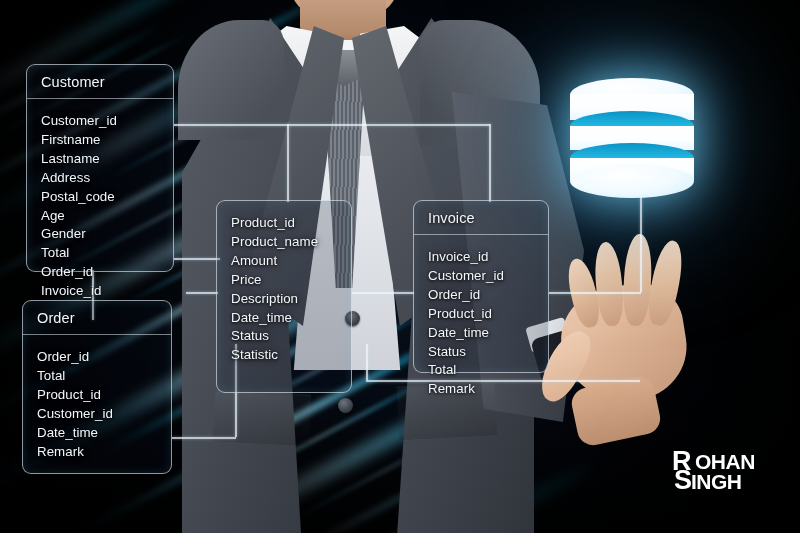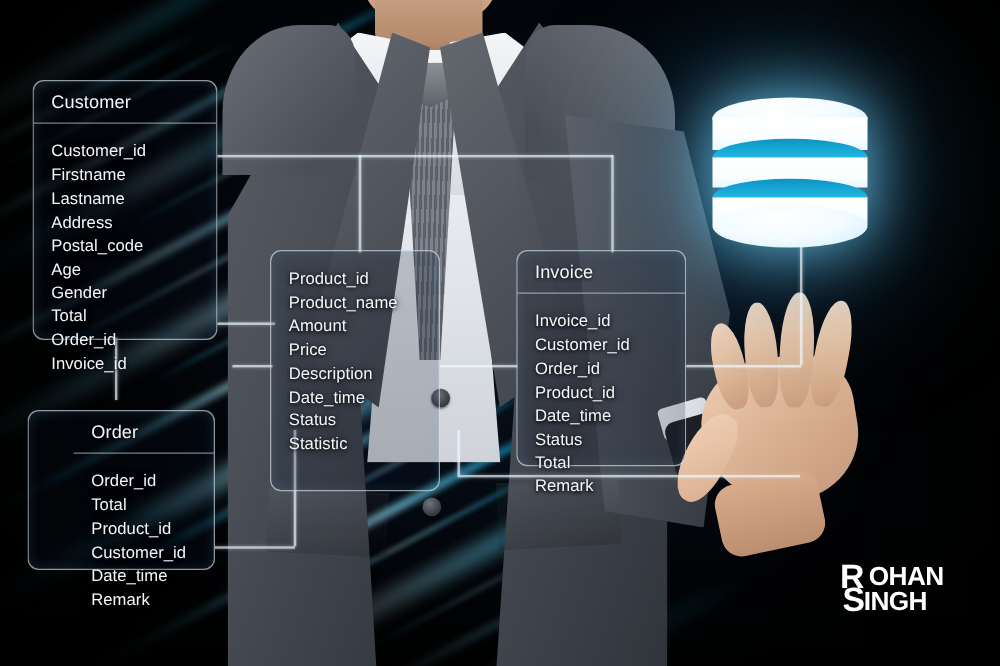--- a/index.html
+++ b/index.html
@@ -239,21 +239,21 @@
   .field {
     font-size:13.3px;
     line-height:18.4px;
     color:#f2f7fb;
     text-shadow:0 1px 3px rgba(0,0,0,.95), 0 0 7px rgba(0,0,0,.6);
     white-space:nowrap;
     letter-spacing:.05px;
   }
 
   #entity-customer { left:26px;  top:64px;  width:148px; height:208px; }
-  #entity-order    { left:22px;  top:328px; width:150px; height:128px;padding-left:36px; }
+  #entity-order    { left:22px;  top:300px; width:150px; height:174px; }
   #entity-product  { left:216px; top:200px; width:136px; height:193px; }
   #entity-invoice  { left:413px; top:200px; width:136px; height:173px; }
 
   
   .logo {
     position:absolute; right:18px; bottom:28px;
     width:110px; height:62px;
     color:#ffffff;
   }
   .logo-line1, .logo-line2 {

